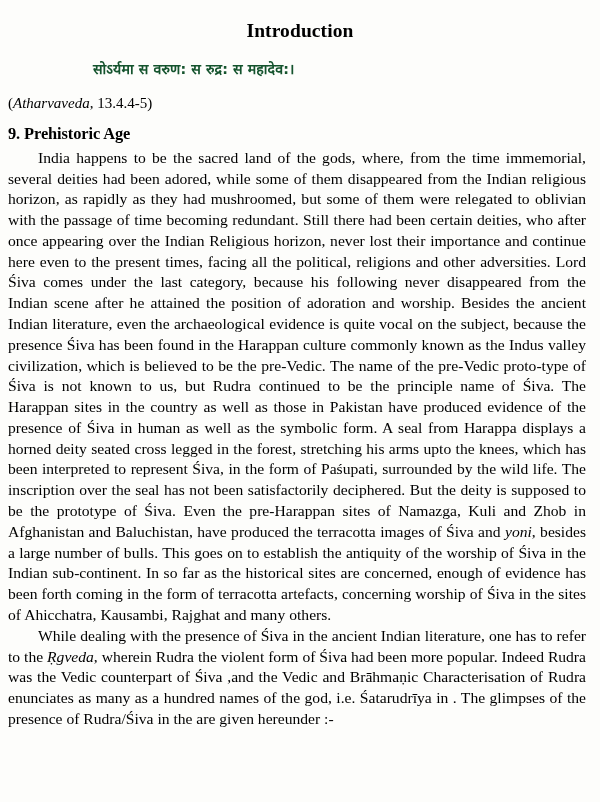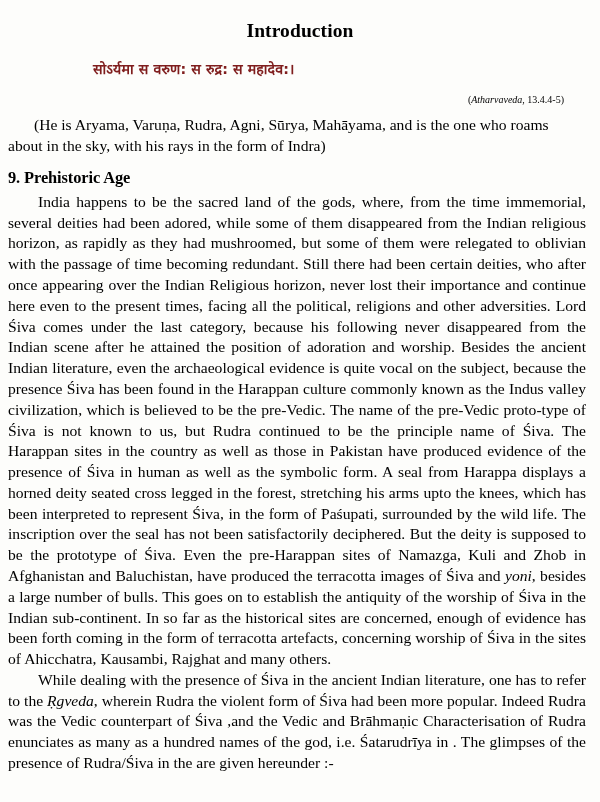--- a/index.html
+++ b/index.html
@@ -34,25 +34,25 @@
     margin: 14px 0 0 0;
     padding-left: 85px;
   }
   .verse-line {
     font-family: "DejaVu Sans", sans-serif;
     font-weight: bold;
     font-size: 14.2px;
     line-height: 1.95;
     letter-spacing: 0.1px;
     white-space: nowrap;
-    color: #7f1d1d;
+    color: #14532d;
   }
   .citation {
-    text-align: right;
-    font-size: 10px;
+    text-align: left;
+    font-size: 15px;
     margin: 10px 28px 0 0;
     line-height: 1.2;
   }
   .citation .src {
     font-style: italic;
   }
   .gloss {
     font-size: 15.6px;
     line-height: 1.32;
     text-align: left;
@@ -95,20 +95,19 @@
 <div class="page">
 
   <h1 class="page-title">Introduction</h1>
 
   <div class="verse-block">
     <div class="verse-line">सोऽर्यमा स वरुण: स रुद्र: स महादेव:।</div>
   </div>
 
   <div class="citation"><span>(</span><span class="src">Atharvaveda</span><span>, 13.4.4-5)</span></div>
 
-  <p class="gloss">(He is Aryama, Varuṇa, Rudra, Agni, Sūrya, Mahāyama, and is the one who roams about in the sky, with his rays in the form of Indra)</p>
 
   <h2 class="section-heading">9. Prehistoric Age</h2>
   <p class="body-para">India happens to be the sacred land of the gods, where, from the time immemorial, several deities had been adored, while some of them disappeared from the Indian religious horizon, as rapidly as they had mushroomed, but some of them were relegated to oblivian with the passage of time becoming redundant. Still there had been certain deities, who after once appearing over the Indian Religious horizon, never lost their importance and continue here even to the present times, facing all the political, religions and other adversities. Lord Śiva comes under the last category, because his following never disappeared from the Indian scene after he attained the position of adoration and worship. Besides the ancient Indian literature, even the archaeological evidence is quite vocal on the subject, because the presence Śiva has been found in the Harappan culture commonly known as the Indus valley civilization, which is believed to be the pre-Vedic. The name of the pre-Vedic proto-type of Śiva is not known to us, but Rudra continued to be the principle name of Śiva. The Harappan sites in the country as well as those in Pakistan have produced evidence of the presence of Śiva in human as well as the symbolic form. A seal from Harappa displays a horned deity seated cross legged in the forest, stretching his arms upto the knees, which has been interpreted to represent Śiva, in the form of Paśupati, surrounded by the wild life. The inscription over the seal has not been satisfactorily deciphered. But the deity is supposed to be the prototype of Śiva. Even the pre-Harappan sites of Namazga, Kuli and Zhob in Afghanistan and Baluchistan, have produced the terracotta images of Śiva and <i>yoni</i>, besides a large number of bulls. This goes on to establish the antiquity of the worship of Śiva in the Indian sub-continent. In so far as the historical sites are concerned, enough of evidence has been forth coming in the form of terracotta artefacts, concerning worship of Śiva in the sites of Ahicchatra, Kausambi, Rajghat and many others.</p>
 
   <p class="sec2-para">While dealing with the presence of Śiva in the ancient Indian literature, one has to refer to the <i>Ṛgveda</i>, wherein Rudra the violent form of Śiva had been more popular. Indeed Rudra was the Vedic counterpart of Śiva ,and the Vedic and Brāhmaṇic Characterisation of Rudra enunciates as many as a hundred names of the god, i.e. Śatarudrīya in . The glimpses of the presence of Rudra/Śiva in the  are given hereunder :-</p>
 
 </div>
 
 </body></html>

